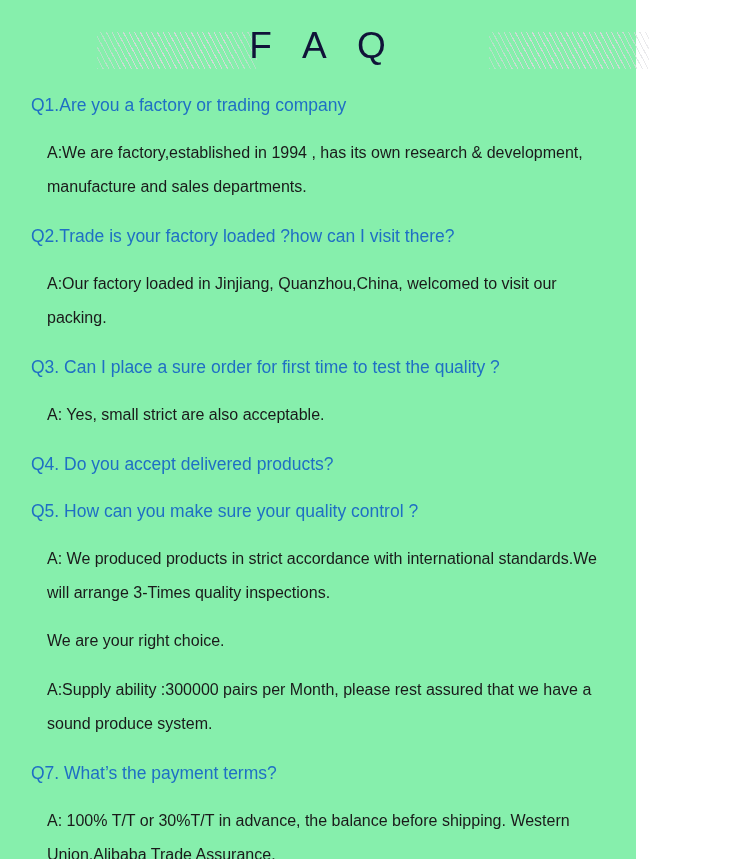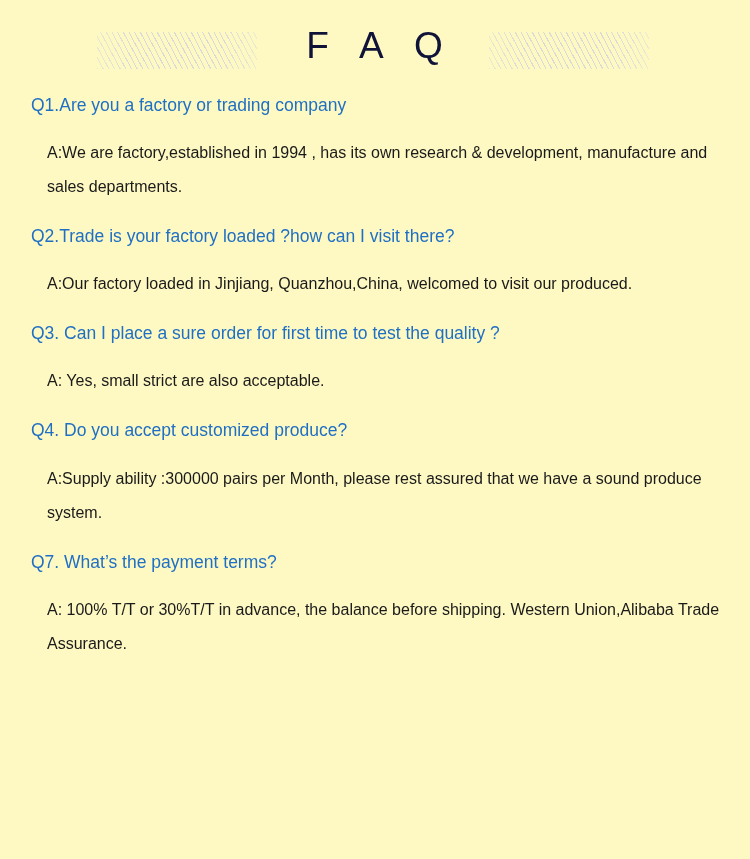--- a/index.html
+++ b/index.html
@@ -11,23 +11,23 @@
   body {
     width: 750px;
     height: 859px;
     overflow: hidden;
     font-family: "Liberation Sans", "DejaVu Sans", sans-serif;
     -webkit-font-smoothing: antialiased;
   }
 
   #page {
     position: relative;
-    width: 750px;
+    width: 636px;
     height: 859px;
-    background: #fef9c3;
+    background: #86efac;
     box-sizing: border-box;
   }
 
   
   .faq-header {
     position: relative;
     height: 90px;
     display: flex;
     align-items: center;
     justify-content: center;
@@ -110,32 +110,37 @@
 
   <div class="faq-body">
 
     <div class="faq-block">
       <p class="faq-question">Q1.Are you a factory or trading company</p>
       <p class="faq-answer">A:We are factory,established in 1994 , has its own research &amp; development, manufacture and sales departments.</p>
     </div>
 
     <div class="faq-block">
       <p class="faq-question">Q2.Trade is your factory loaded ?how can I visit there?</p>
-      <p class="faq-answer">A:Our factory loaded in Jinjiang, Quanzhou,China, welcomed to visit our produced.</p>
+      <p class="faq-answer">A:Our factory loaded in Jinjiang, Quanzhou,China, welcomed to visit our packing.</p>
     </div>
 
     <div class="faq-block">
       <p class="faq-question">Q3. Can I place a sure order for first time to test the quality ?</p>
       <p class="faq-answer">A: Yes, small strict are also acceptable.</p>
     </div>
 
     <div class="faq-block">
-      <p class="faq-question">Q4. Do you accept customized produce?</p>
+      <p class="faq-question">Q4. Do you accept delivered products?</p>
     </div>
 
+    <div class="faq-block">
+      <p class="faq-question">Q5. How can you make sure your quality control ?</p>
+      <p class="faq-answer">A: We produced products in strict accordance with international standards.We will arrange 3-Times quality inspections.</p>
+      <p class="faq-answer tight">We are your right choice.</p>
+    </div>
 
     <div class="faq-block">
       <p class="faq-answer">A:Supply ability :300000 pairs per Month, please rest assured that we have a sound produce system.</p>
     </div>
 
     <div class="faq-block">
       <p class="faq-question">Q7. What’s the payment terms?</p>
       <p class="faq-answer">A: 100% T/T or 30%T/T in advance, the balance before shipping. Western Union,Alibaba Trade Assurance.</p>
     </div>
 

